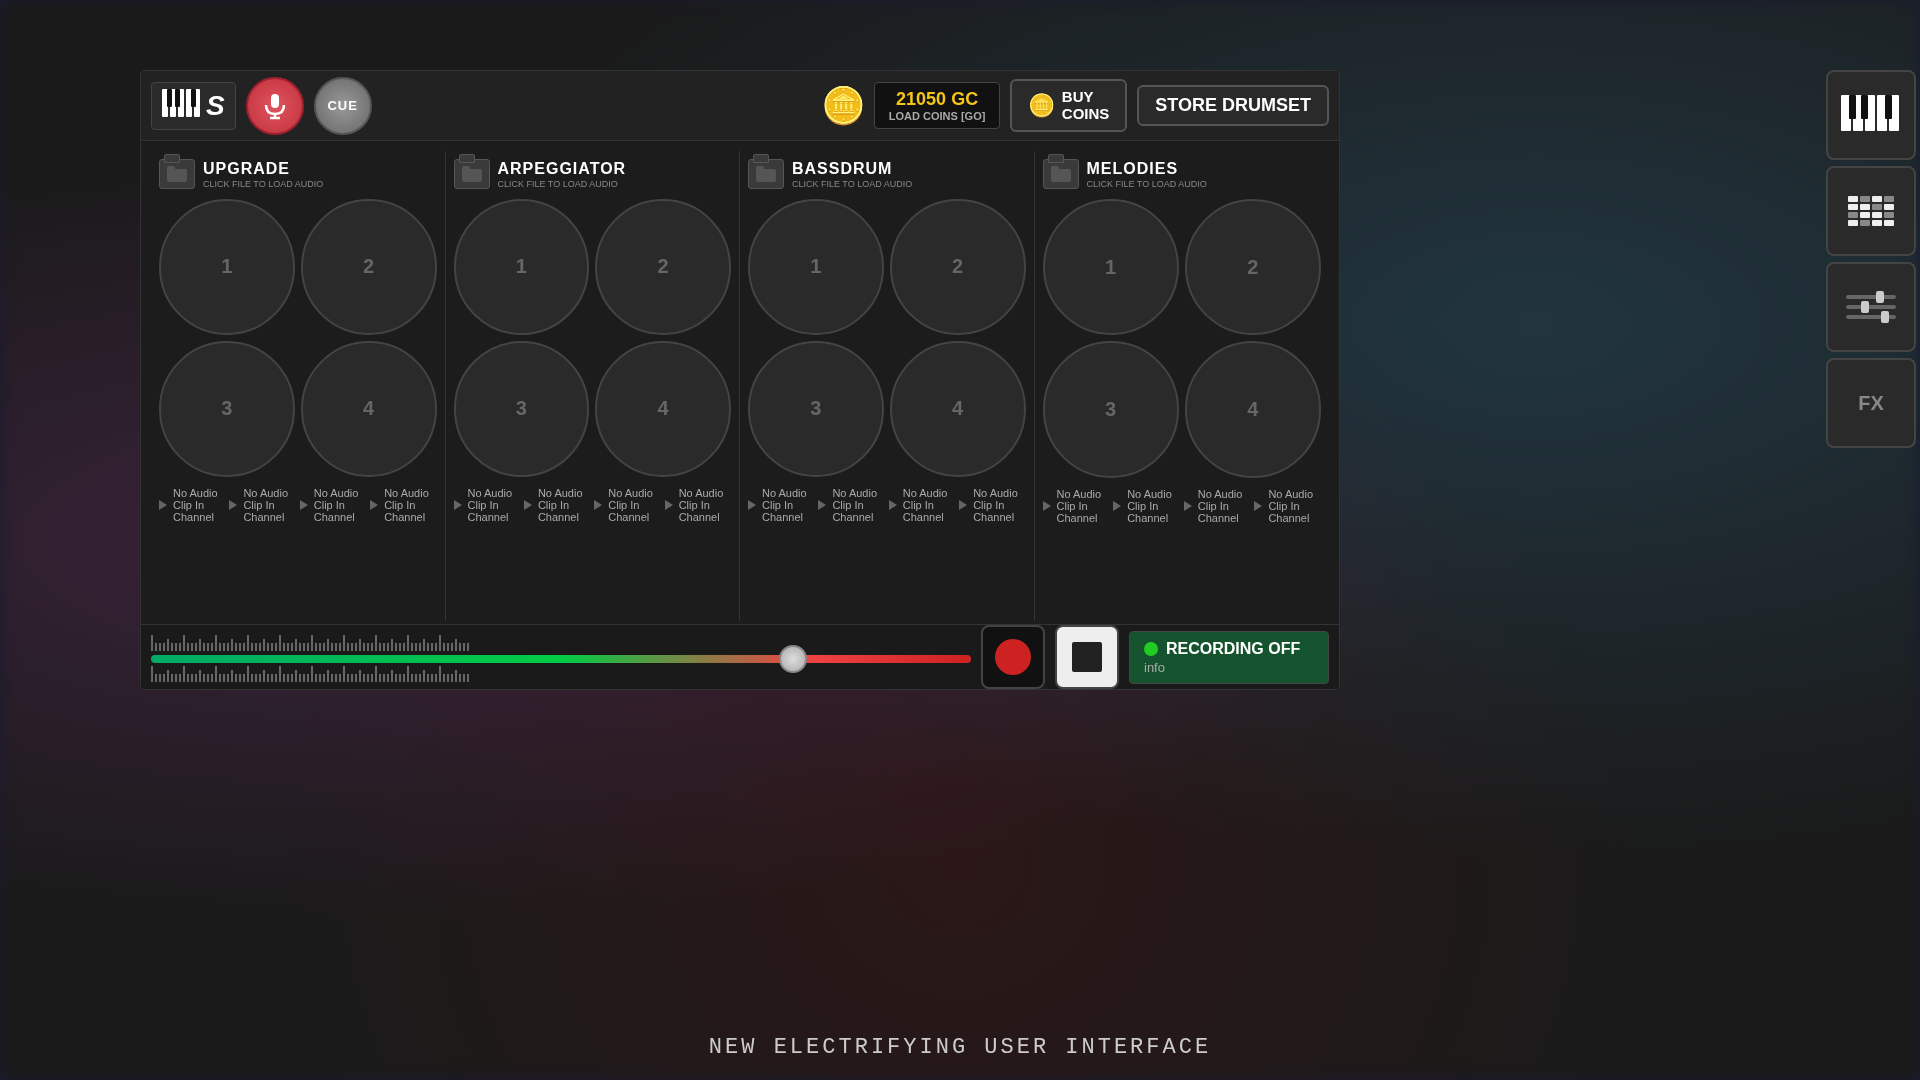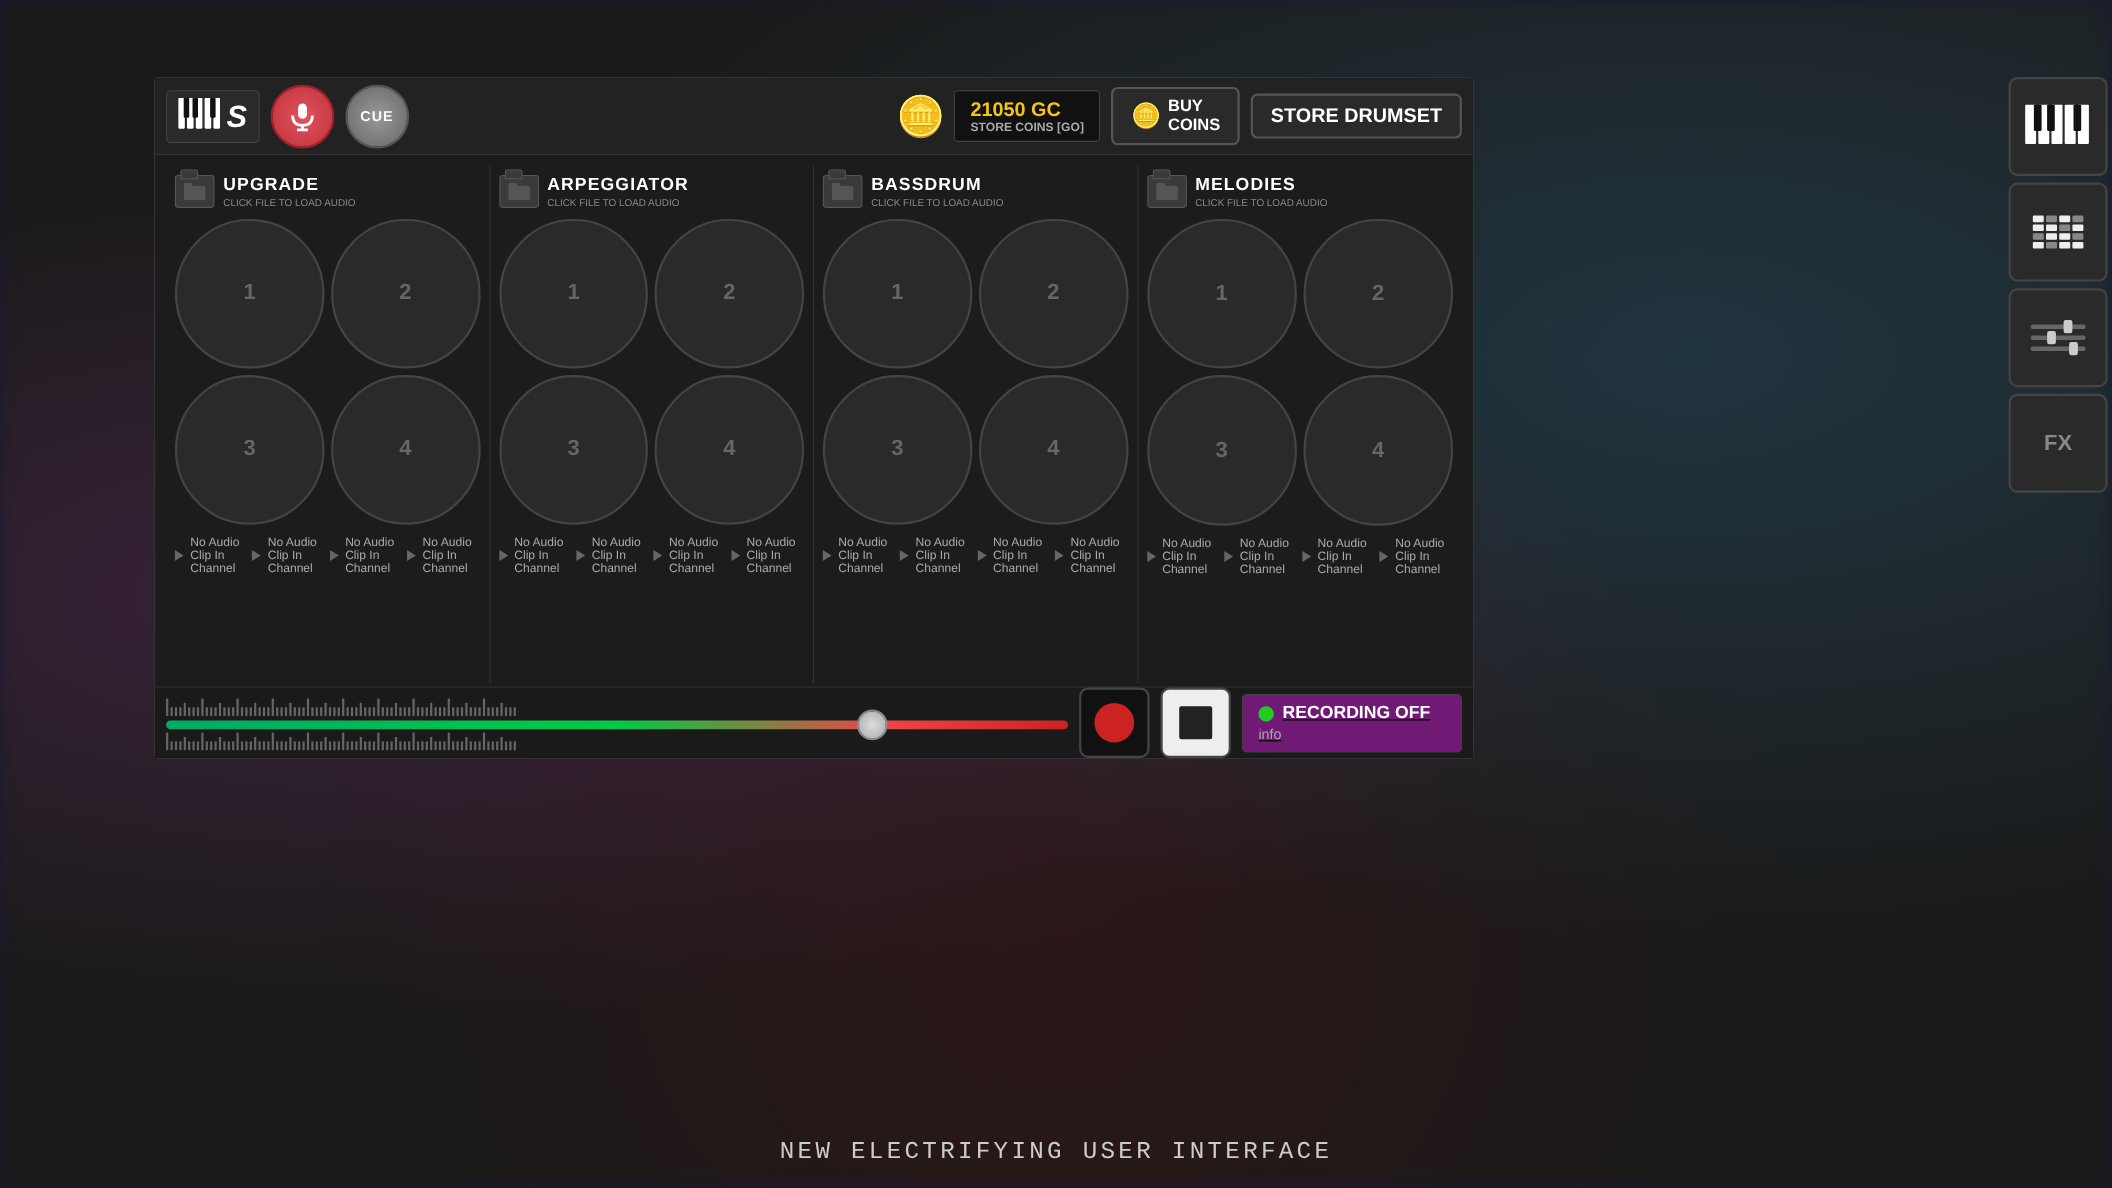--- a/index.html
+++ b/index.html
@@ -107,20 +107,21 @@
       border: 1px solid #444;
       border-radius: 4px;
       padding: 6px 14px;
       color: #f5c518;
       font-size: 14px;
       font-weight: bold;
     }
 
     .coins-display .amount {
       font-size: 18px;
+      text-align: center;
     }
 
     .coins-display .label {
       font-size: 11px;
       color: #aaa;
     }
 
     .buy-coins-btn {
       background: #2a2a2a;
       border: 2px solid #555;
@@ -346,26 +347,25 @@
     }
 
     .stop-square {
       width: 30px;
       height: 30px;
       background: #222;
       border-radius: 2px;
     }
 
     .recording-status {
-      background: #701a75;
+      background: #14532d;
       border: 1px solid #444;
       border-radius: 4px;
       padding: 8px 14px;
       min-width: 200px;
-      text-decoration: underline;
     }
 
     .recording-status-line {
       display: flex;
       align-items: center;
       gap: 8px;
     }
 
     .status-dot {
       width: 14px;
@@ -505,21 +505,21 @@
     </div>
 
     <div class="cue-btn">
       <span>CUE</span>
     </div>
 
     <div class="coins-area">
       <span class="coins-icon">🪙</span>
       <div class="coins-display">
         <div class="amount">21050 GC</div>
-        <div class="label">STORE COINS [GO]</div>
+        <div class="label">LOAD COINS [GO]</div>
       </div>
     </div>
 
     <div class="buy-coins-btn">
       <span style="font-size:22px">🪙</span>
       <span style="font-size:15px; font-weight:bold; line-height:1.1">BUY<br>COINS</span>
     </div>
 
     <div class="store-upgrade-btn">
       <span>STORE

